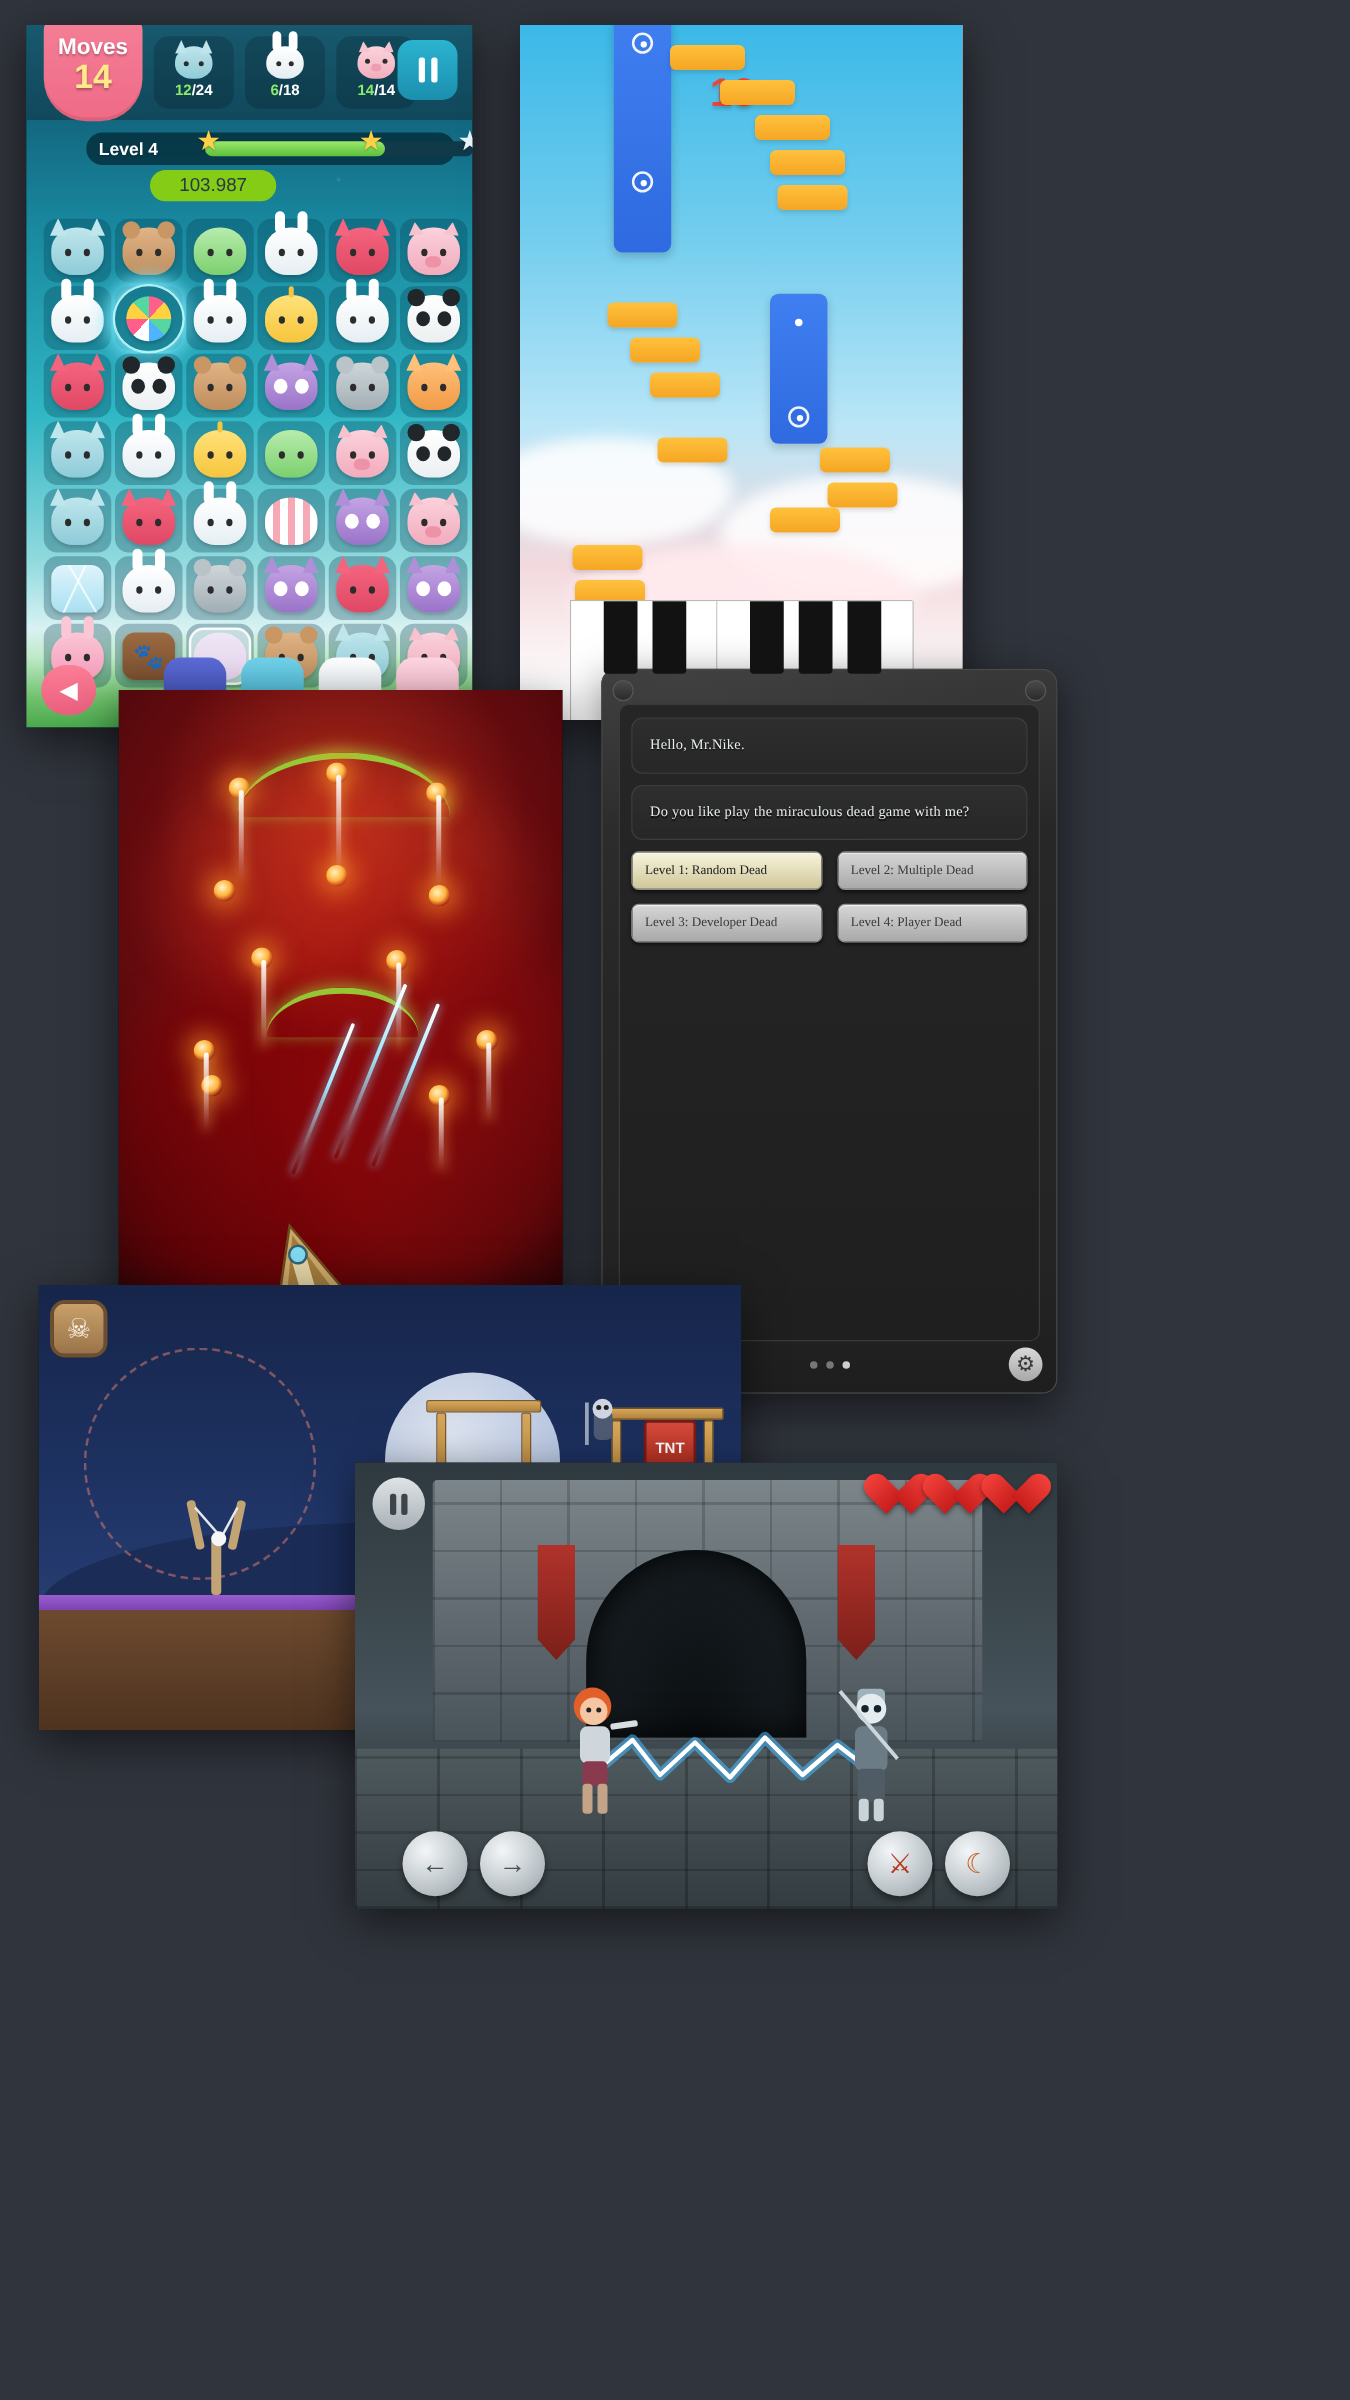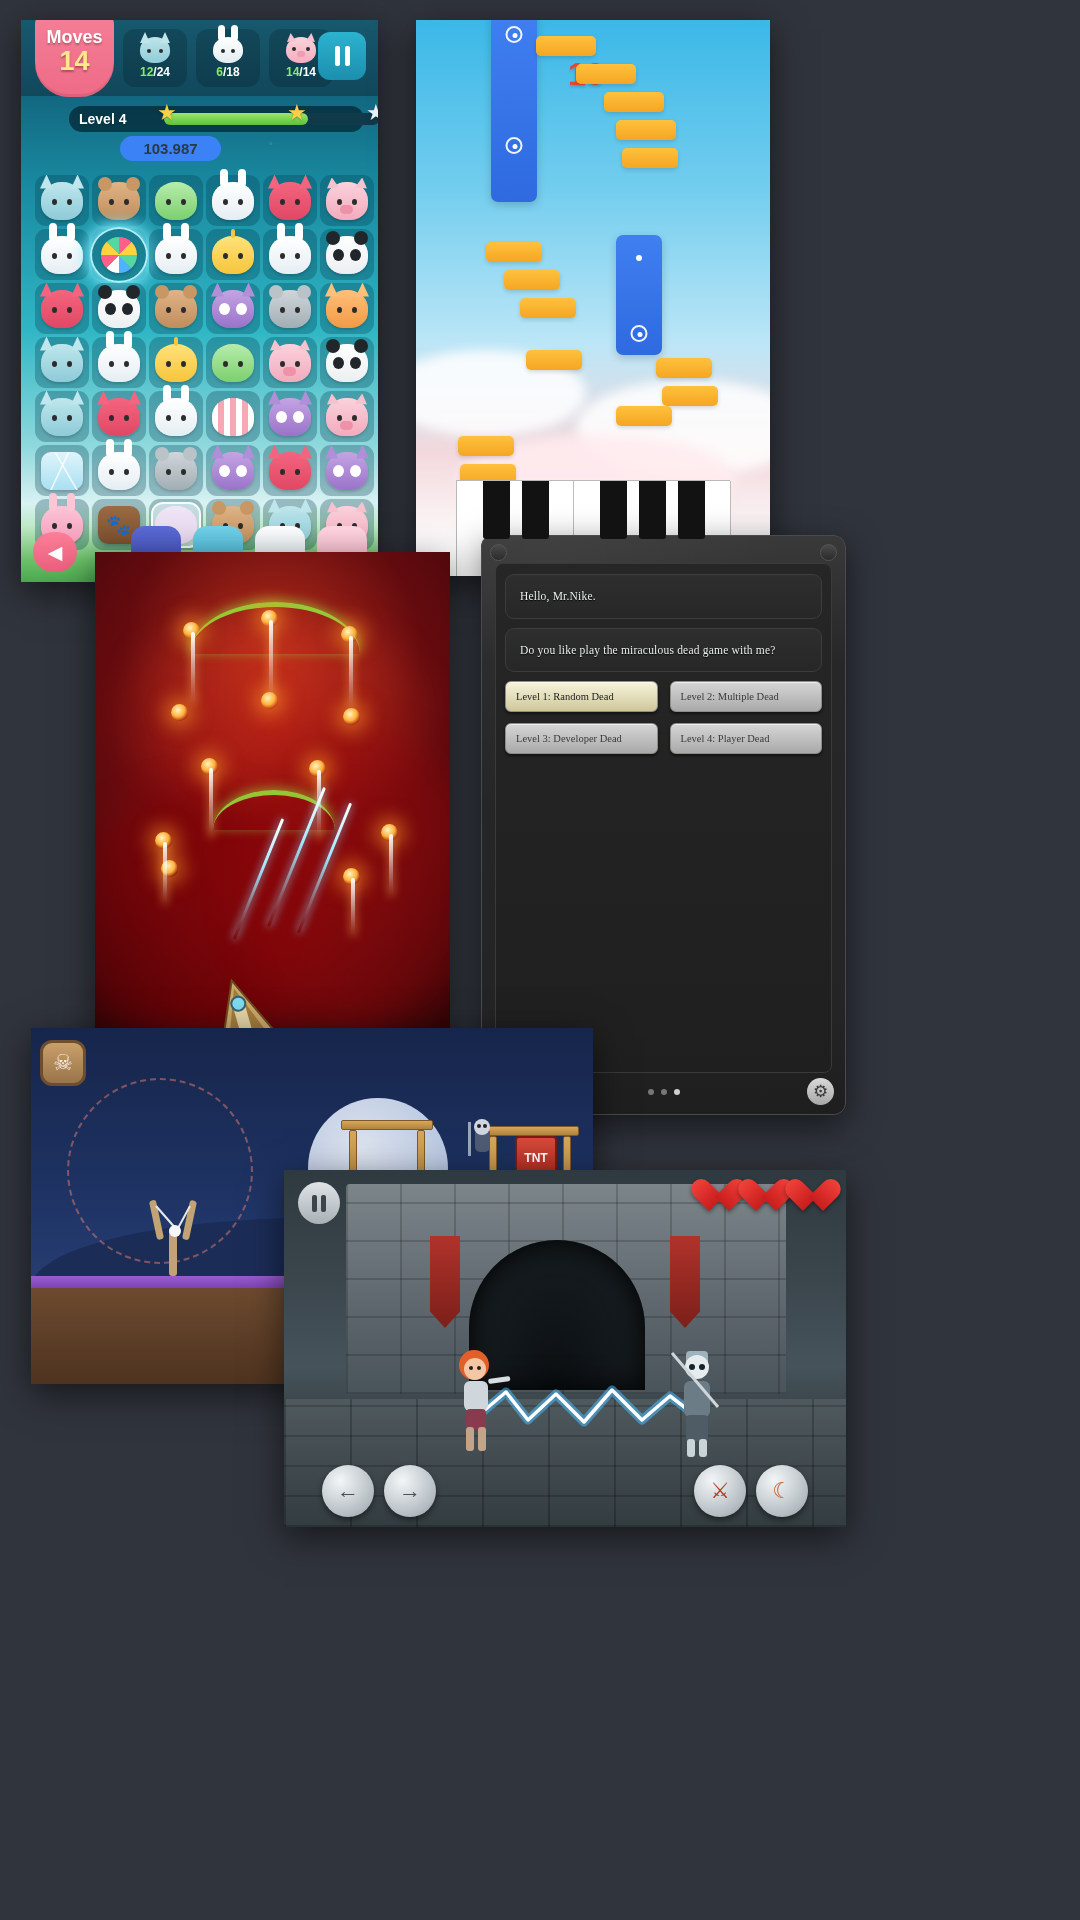--- a/index.html
+++ b/index.html
@@ -54,21 +54,21 @@
   #p1 .lvlbar {
     position: absolute; left: 48px; top: 86px; width: 295px; height: 26px;
     background: rgba(3,36,48,.72); border-radius: 13px; display: flex; align-items: center; padding-left: 10px;
   }
   #p1 .lvlbar .lvtxt { font-size: 14px; font-weight: bold; color: #fff; text-shadow: 0 1px 2px #04313f; }
   #p1 .prog { position: absolute; left: 95px; top: 7px; width: 215px; height: 12px; background: #10394a; border-radius: 6px; }
   #p1 .prog .fill { height: 100%; width: 67%; border-radius: 6px; background: linear-gradient(#9ce86a,#5cc03c); }
   #p1 .starm { position: absolute; top: -6px; font-size: 22px; color: #ffcf46; text-shadow: 0 1px 2px rgba(0,0,0,.3); }
   #p1 .score {
     position: absolute; left: 99px; top: 116px; width: 101px; height: 25px; border-radius: 13px;
-    background: #3b82f6; color: #2a3a44; font-size: 15px; font-weight: bold;
+    background: #84cc16; color: #2a3a44; font-size: 15px; font-weight: normal;
     display: flex; align-items: center; justify-content: center;
   }
   #p1 .grid { position: absolute; left: 14px; top: 155px; display: grid; grid-template-columns: repeat(6, 54px); gap: 3px; }
   #p1 .cell {
     width: 54px; height: 51px; border-radius: 11px; background: rgba(3,60,78,.30);
     display: flex; align-items: center; justify-content: center; position: relative;
   }
   #p1 .tile { width: 42px; height: 38px; border-radius: 48% 48% 42% 42%; position: relative; box-shadow: 0 2px 3px rgba(0,0,0,.18); }
   #p1 .tile::before, #p1 .tile::after { content:""; position:absolute; }
   #p1 .eye { position: absolute; width: 5px; height: 6px; border-radius: 50%; background: #2c2c2c; top: 17px; }

